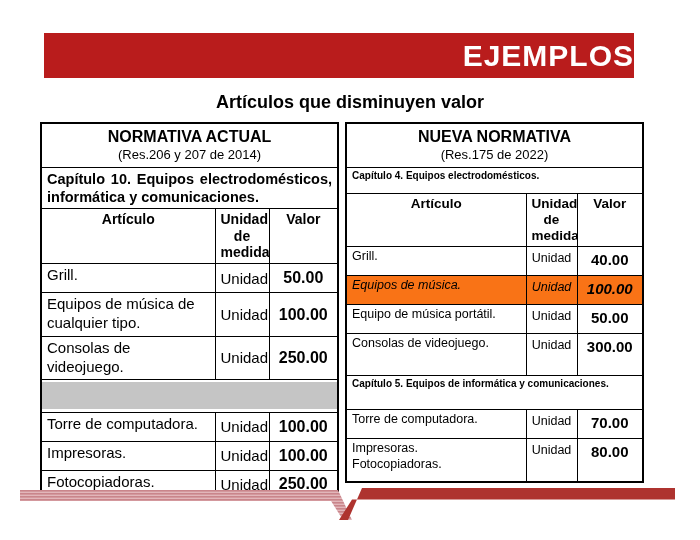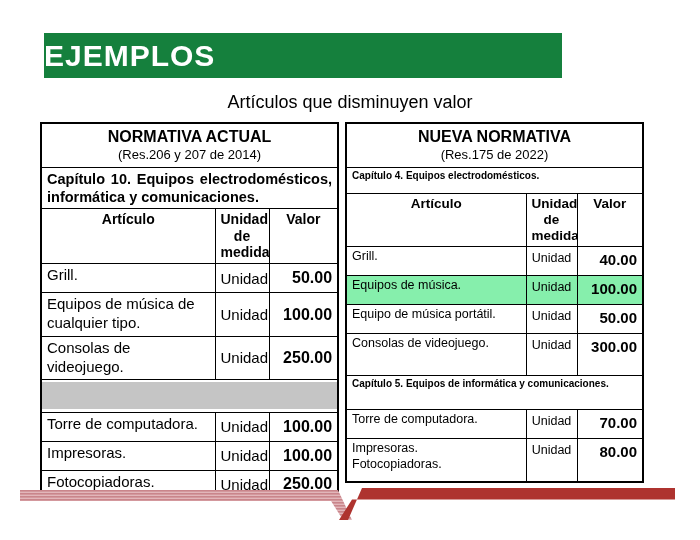--- a/index.html
+++ b/index.html
@@ -2,30 +2,30 @@
 <html><head>
 <meta charset="utf-8">
 <style>
   html,body{margin:0;padding:0;background:#fff;}
   .slide{
     position:relative;width:700px;height:540px;background:#fff;overflow:hidden;
     font-family:"Liberation Sans",sans-serif;color:#000;
   }
   
   .banner{
-    position:absolute;left:44px;top:33px;width:518px;height:45px;
-    background:#15803d;display:flex;align-items:center;justify-content:flex-start;
+    position:absolute;left:44px;top:33px;width:590px;height:45px;
+    background:#b91c1c;display:flex;align-items:center;justify-content:flex-end;
   }
   .banner-title{
     color:#ffffff;font-size:30px;font-weight:bold;letter-spacing:1px;
   }
   
   .subtitle{
     position:absolute;top:92px;left:0;width:100%;text-align:center;
-    font-size:18px;font-weight:normal;
+    font-size:18px;font-weight:bold;
   }
   
   table.tbl{
     position:absolute;top:122px;border-collapse:collapse;table-layout:fixed;
     background:#fff;border:2px solid #000;
   }
   table.tbl td{border:1px solid #000;padding:2px 5px;overflow:hidden;}
   .tbl-left{left:40px;width:297px;}
   .tbl-right{left:345px;width:297px;}
 
@@ -48,29 +48,29 @@
   .tbl-right td.colhead{font-size:13.5px;}
 
   td.article{vertical-align:top;line-height:1.25;white-space:pre-line;}
   .tbl-left td.article{font-size:15px;}
   .tbl-right td.article{font-size:12.5px;}
 
   td.unit{text-align:center;padding:2px 1px;}
   .tbl-left td.unit{font-size:15px;vertical-align:middle;}
   .tbl-right td.unit{font-size:12.5px;vertical-align:top;padding-top:4px;}
 
-  td.value{text-align:right;font-weight:bold;}
+  td.value{text-align:center;font-weight:bold;}
   .tbl-left td.value{font-size:16px;vertical-align:middle;}
   .tbl-right td.value{font-size:15px;vertical-align:top;padding-top:4px;}
 
   td.spacer{
     background:#c5c5c5;
     box-shadow:inset 0 2px 0 #fff, inset 0 -3px 0 #fff;
   }
-  tr.hl td{background:#86efac;}
+  tr.hl td{background:#f97316;font-style:italic;}
 
   
   .ribbon{position:absolute;left:0;top:478px;width:700px;height:62px;}
 </style>
 </head>
 <body>
 
 <div class="slide">
 
   <div class="banner">

